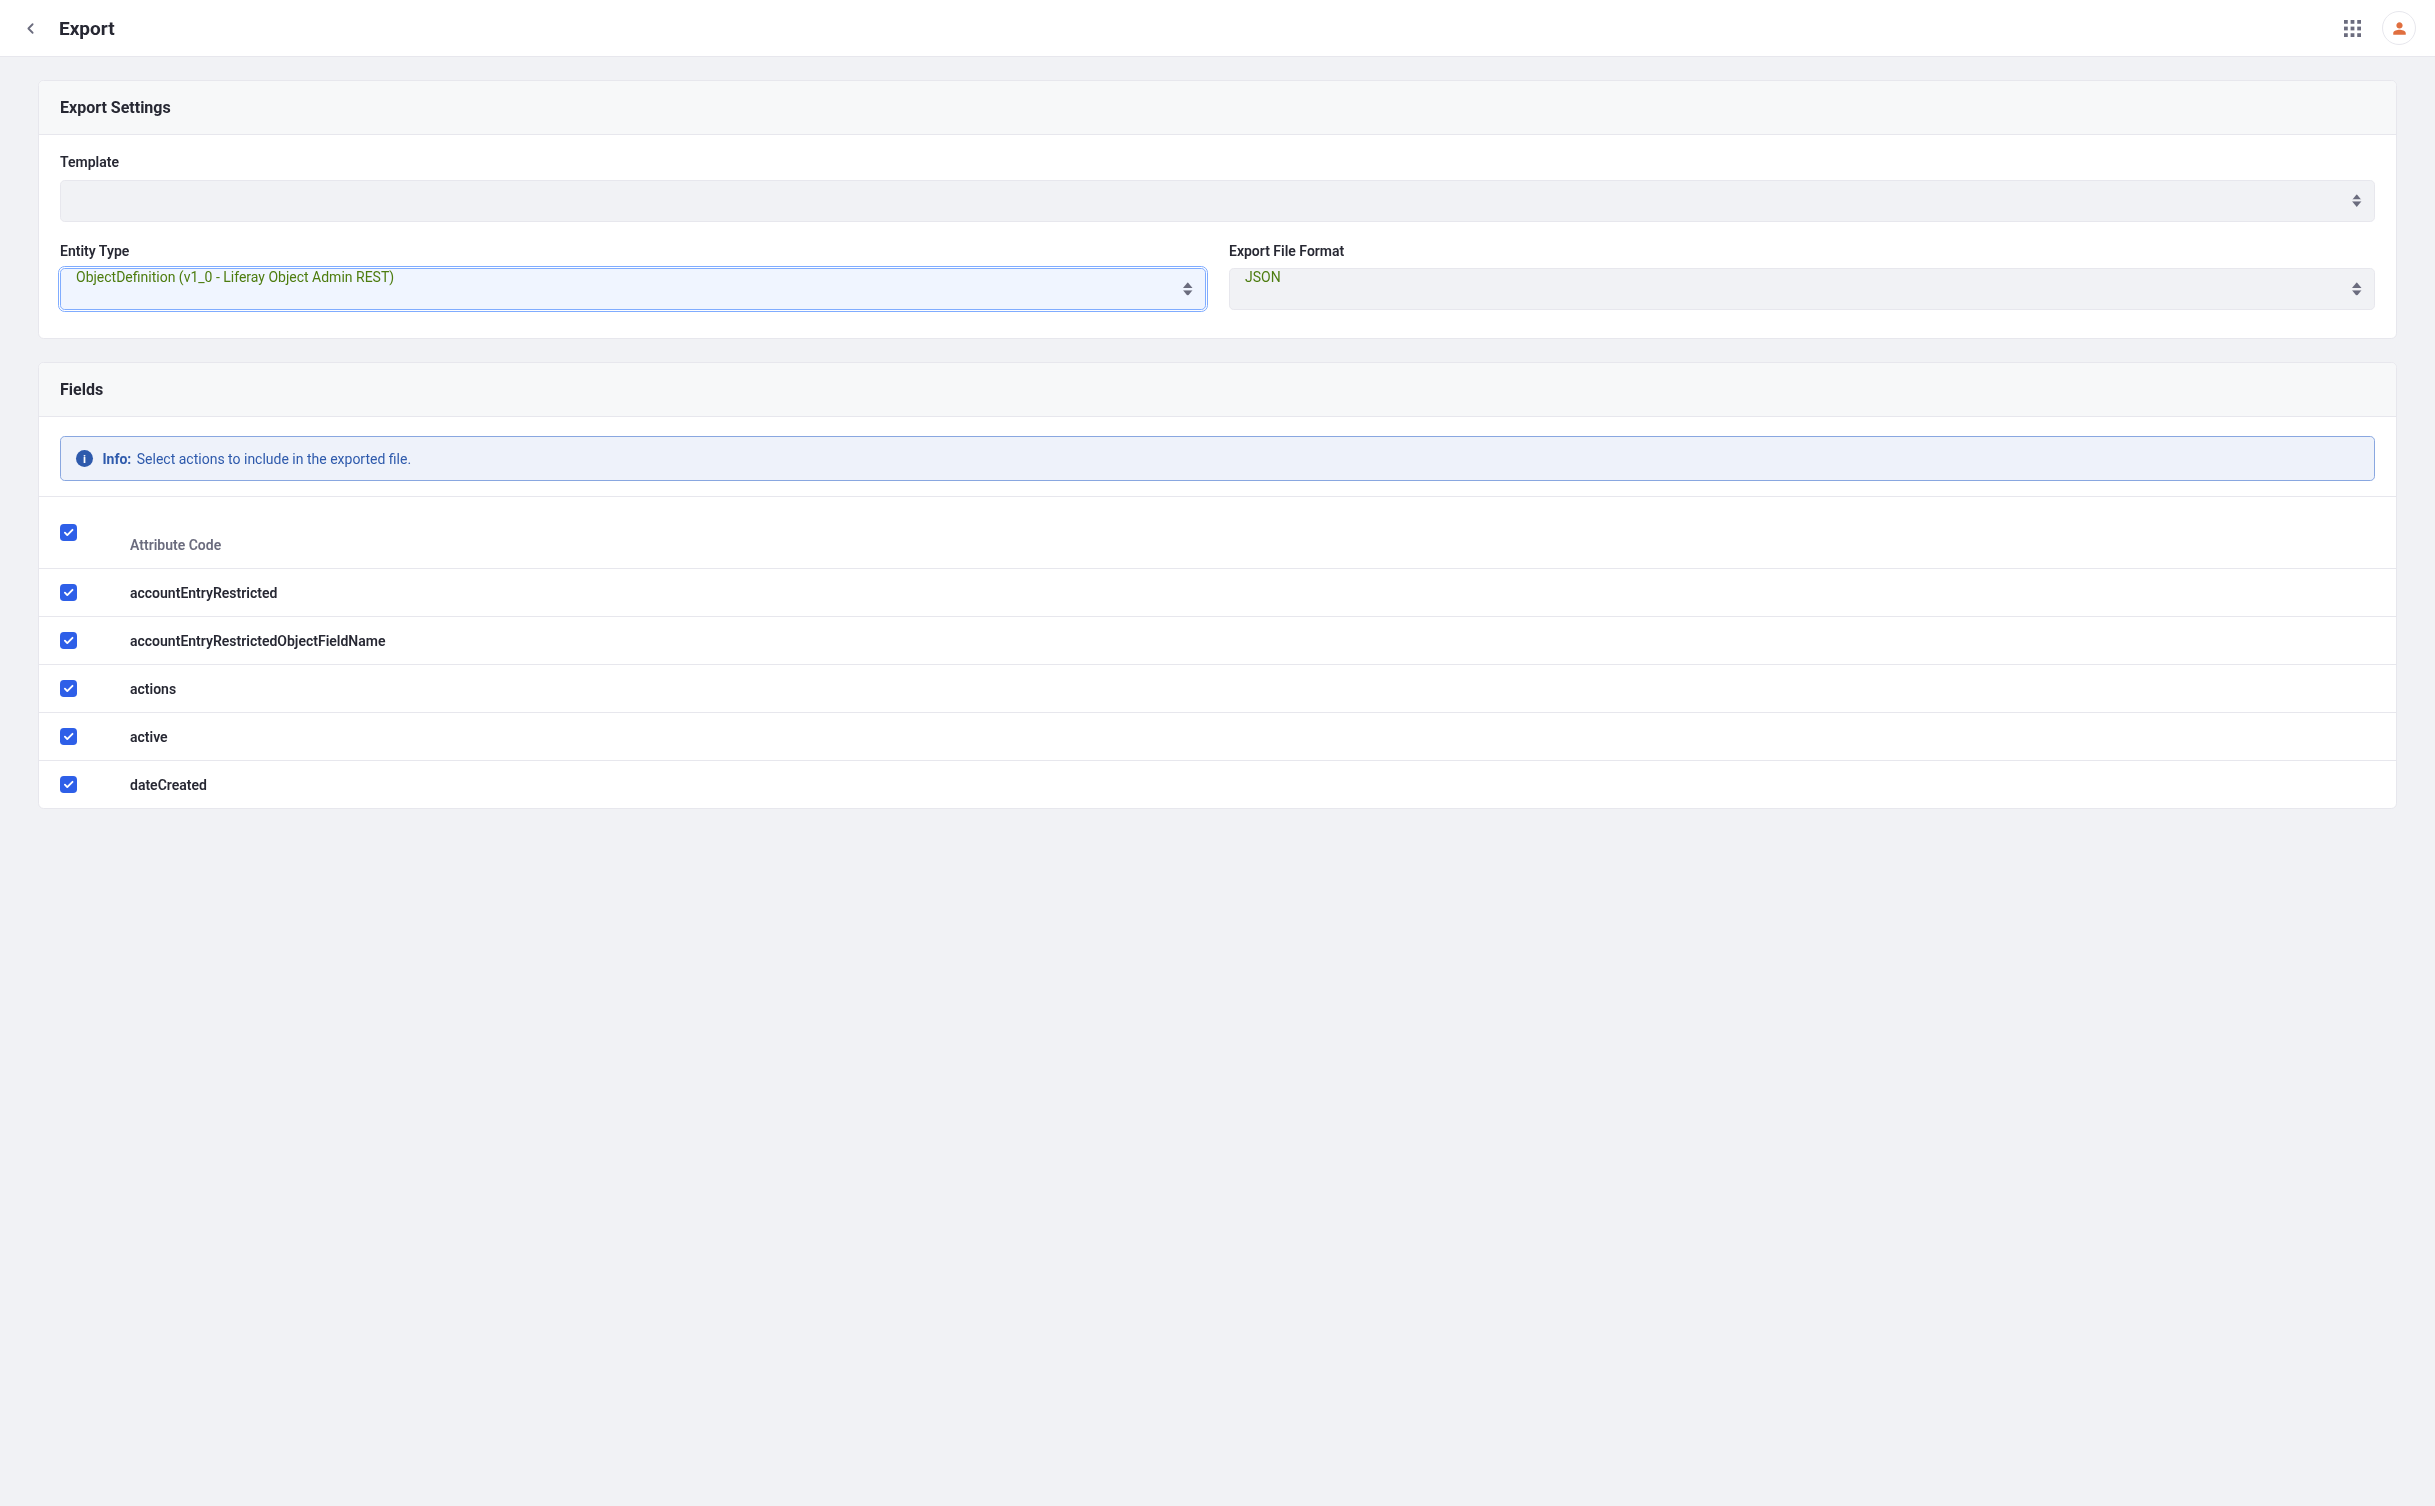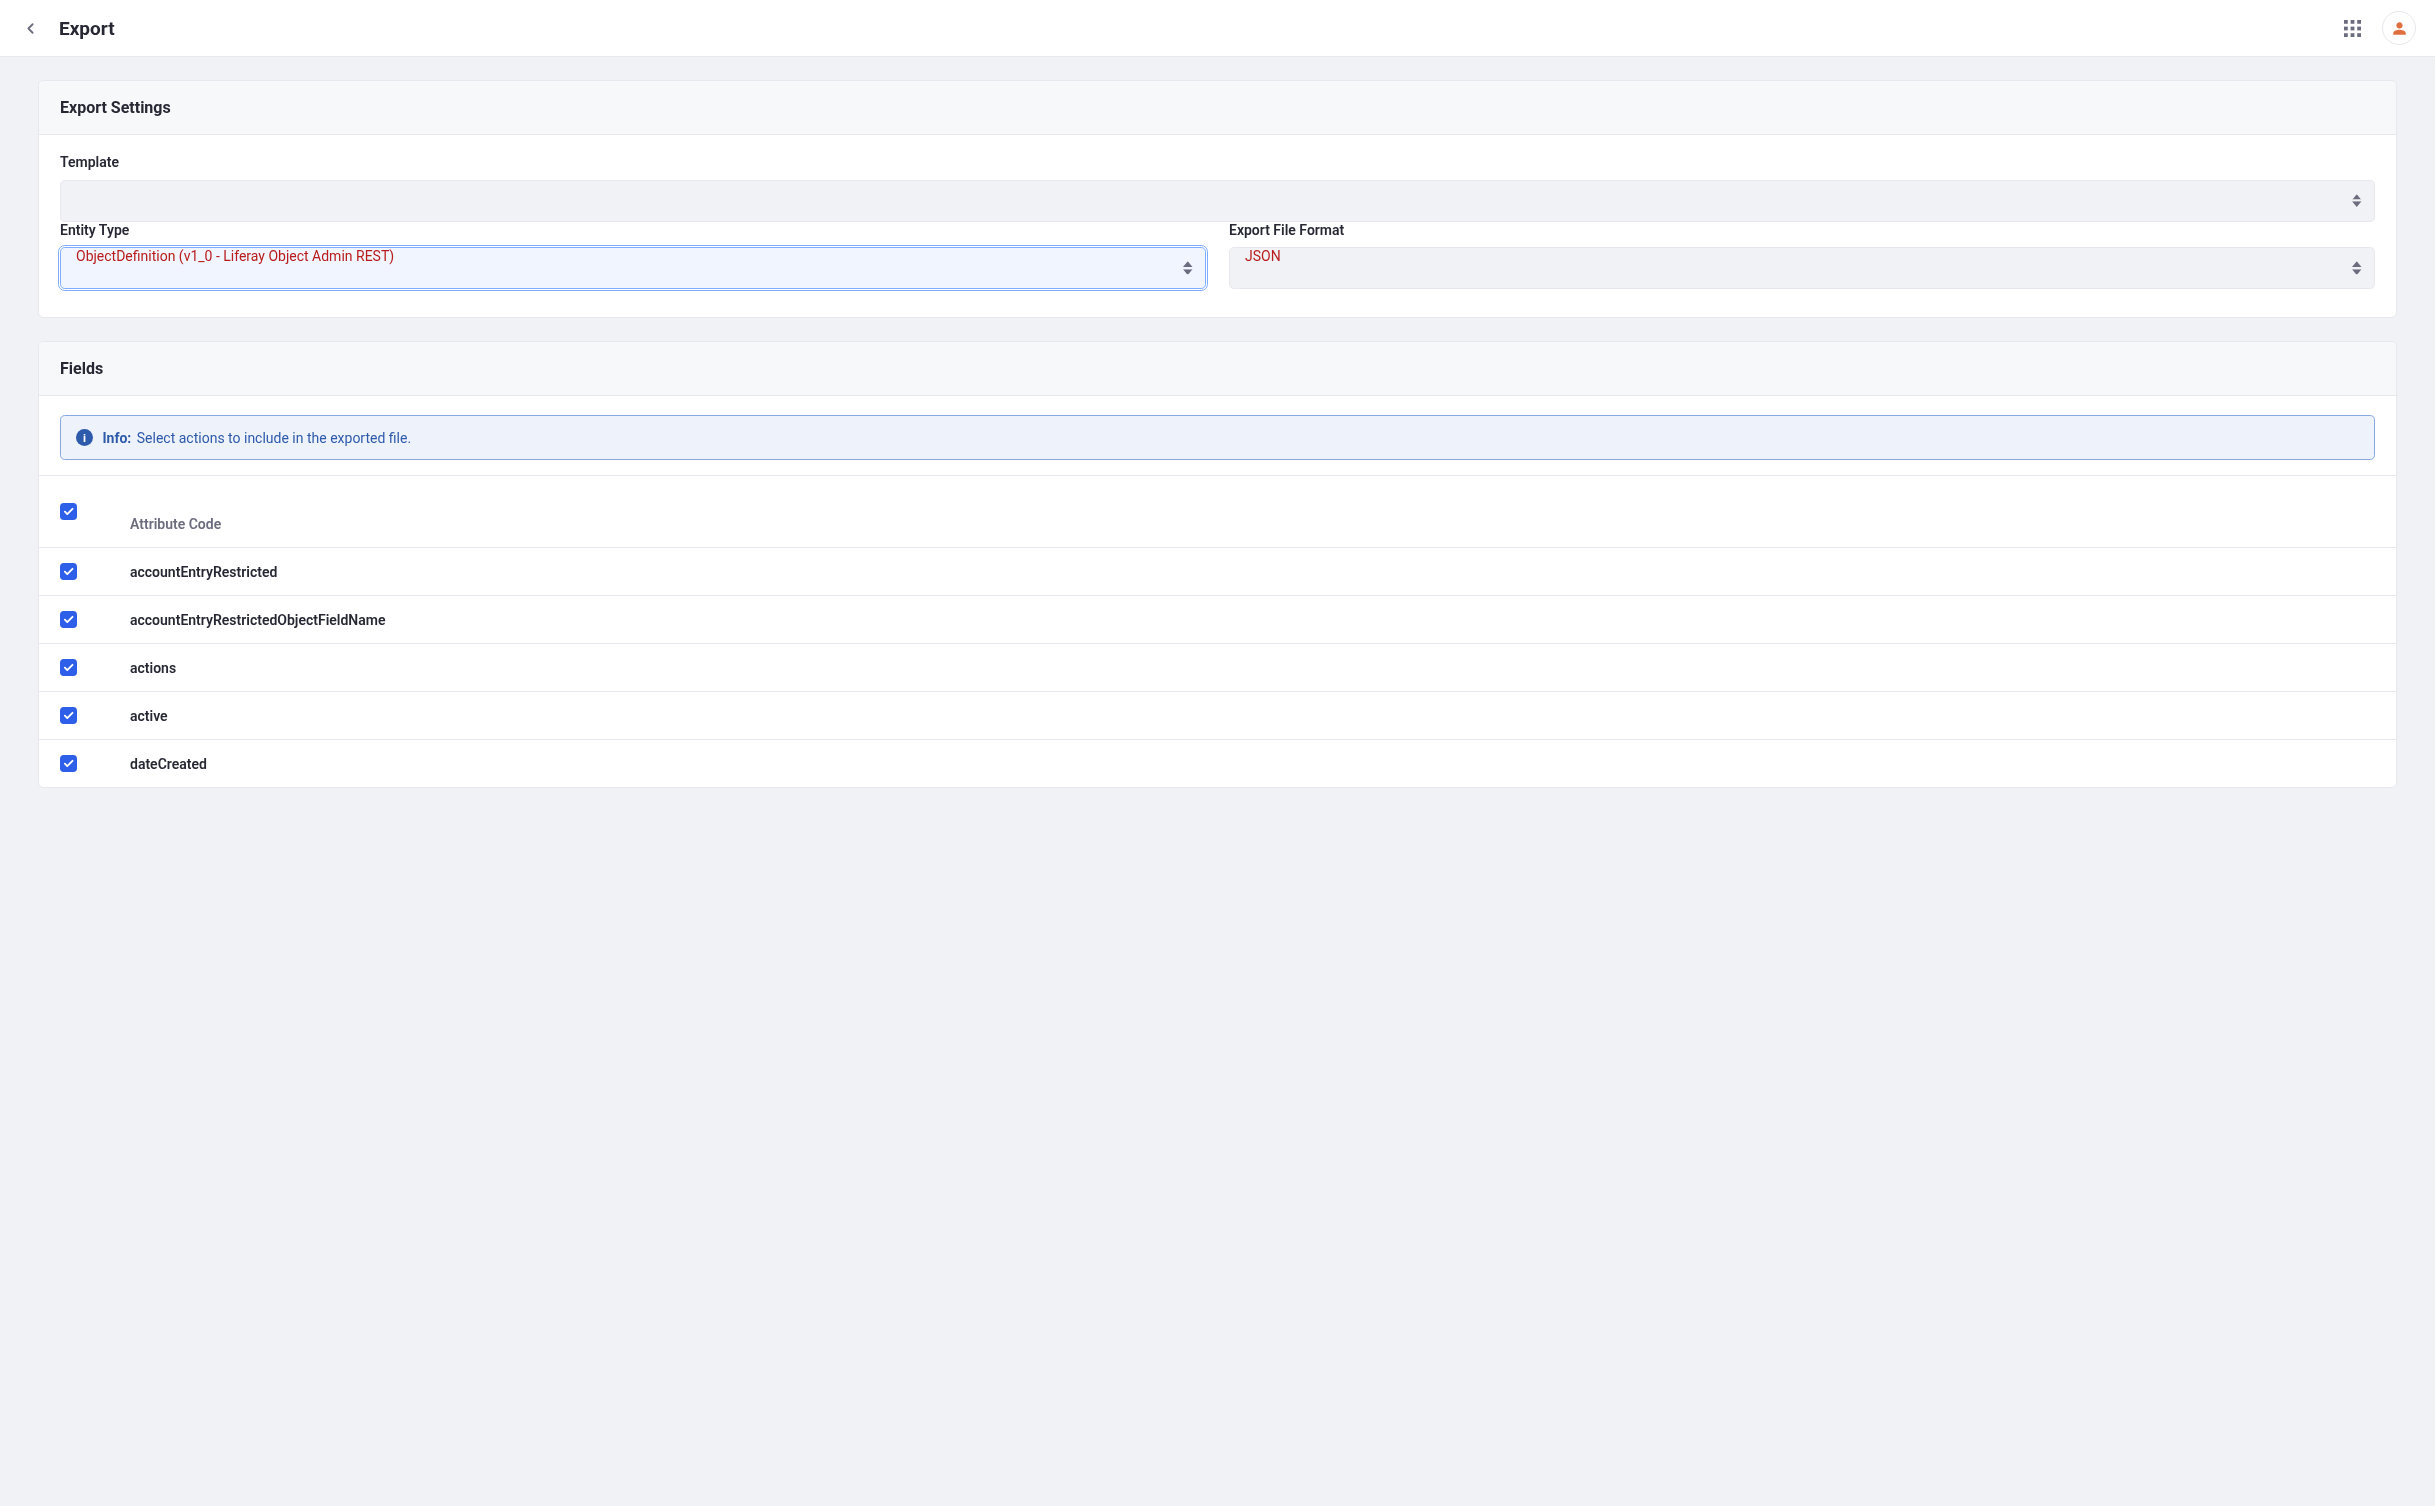--- a/index.html
+++ b/index.html
@@ -96,21 +96,21 @@
     width: 100%;
   }
   .select {
     width: 100%;
     height: 42px;
     padding: 0 38px 0 15px;
     background: #f1f2f5;
     border: 0.9px solid #e7e7ed;
     border-radius: 4.7px;
     font-size: 14px;
-    color: #b91c1c;
+    color: #4d7c0f;
     appearance: none;
     -webkit-appearance: none;
     cursor: pointer;
   }
   .select-focused {
     background: #f0f5ff;
     border: 0.9px solid #80acff;
     outline: 1.9px solid #80acff;
     outline-offset: 1.9px;
   }
@@ -121,20 +121,21 @@
     transform: translateY(-50%);
     pointer-events: none;
     color: #6b6c7e;
     display: inline-flex;
     flex-direction: column;
     gap: 1.9px;
   }
   .row-2 {
     display: flex;
     gap: 23px;
+    margin-top: 21px;
   }
   .row-2 > .col { flex: 1; }
 
   
   .alert-info {
     margin: 19px 21px 15px 21px;
     background: #eef2fa;
     border: 0.9px solid #89a7e0;
     border-radius: 4.7px;
     padding: 13.2px 15px;

